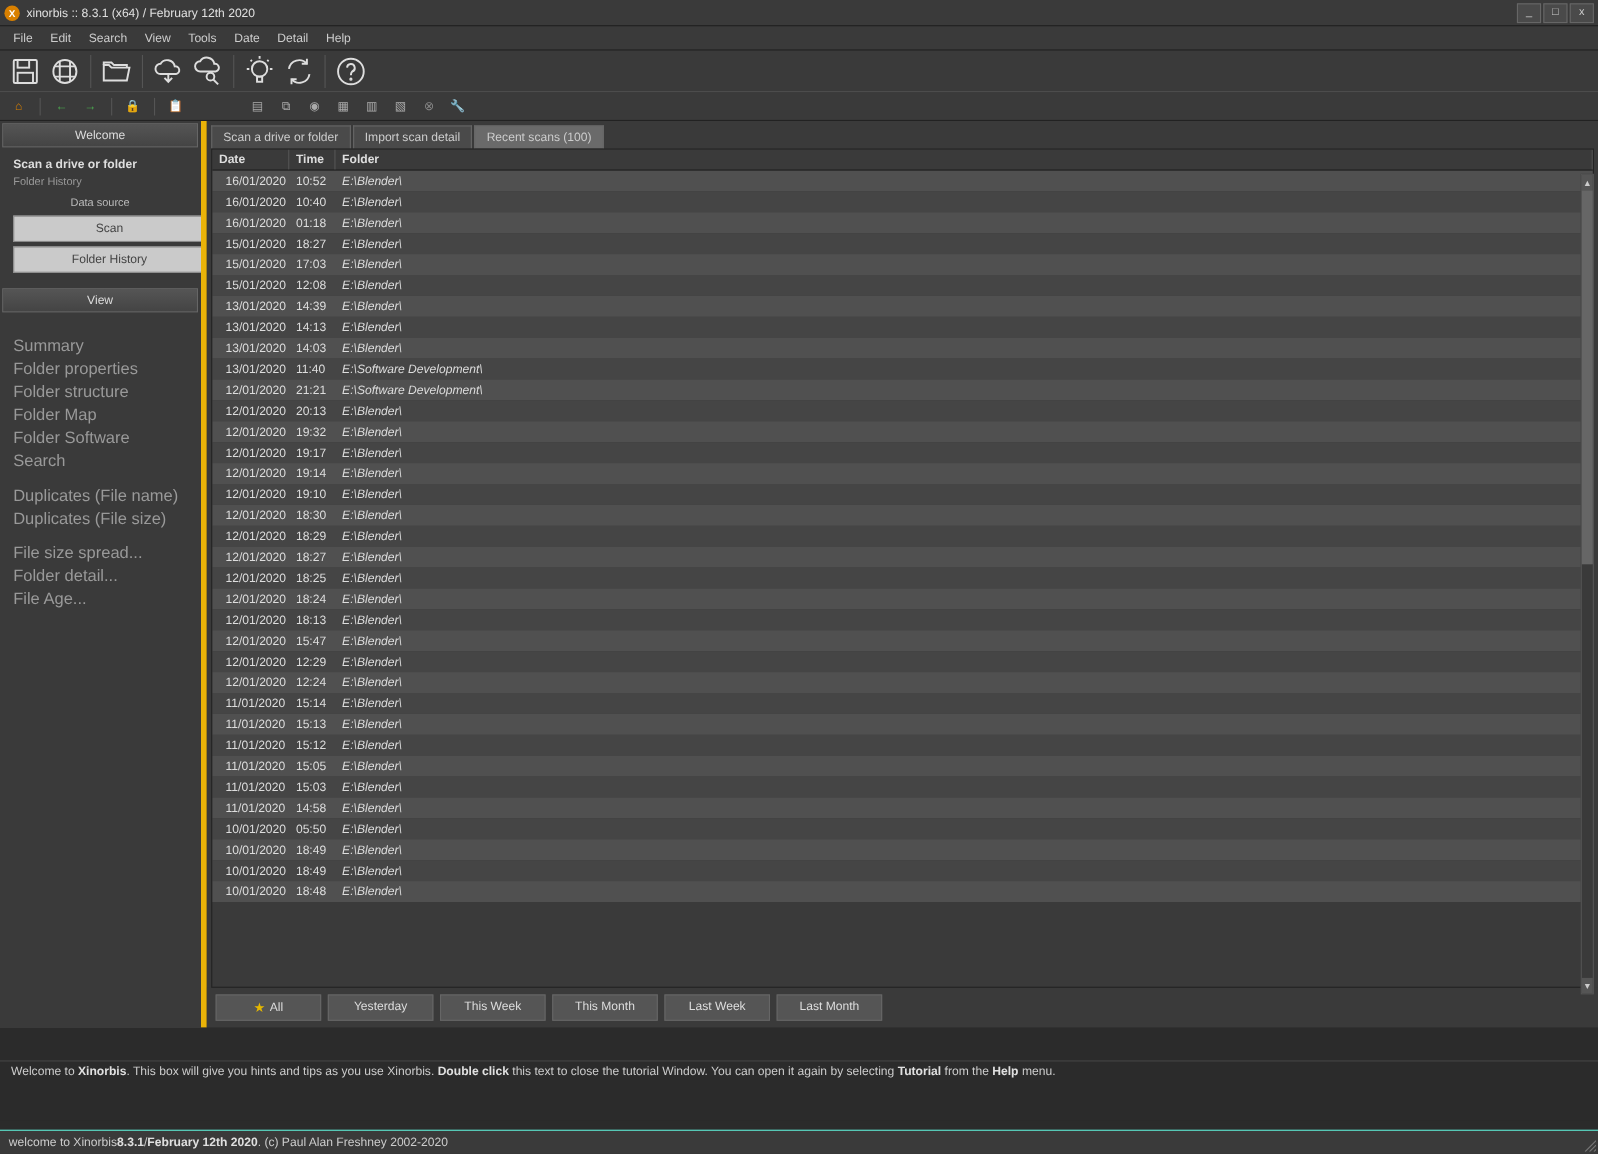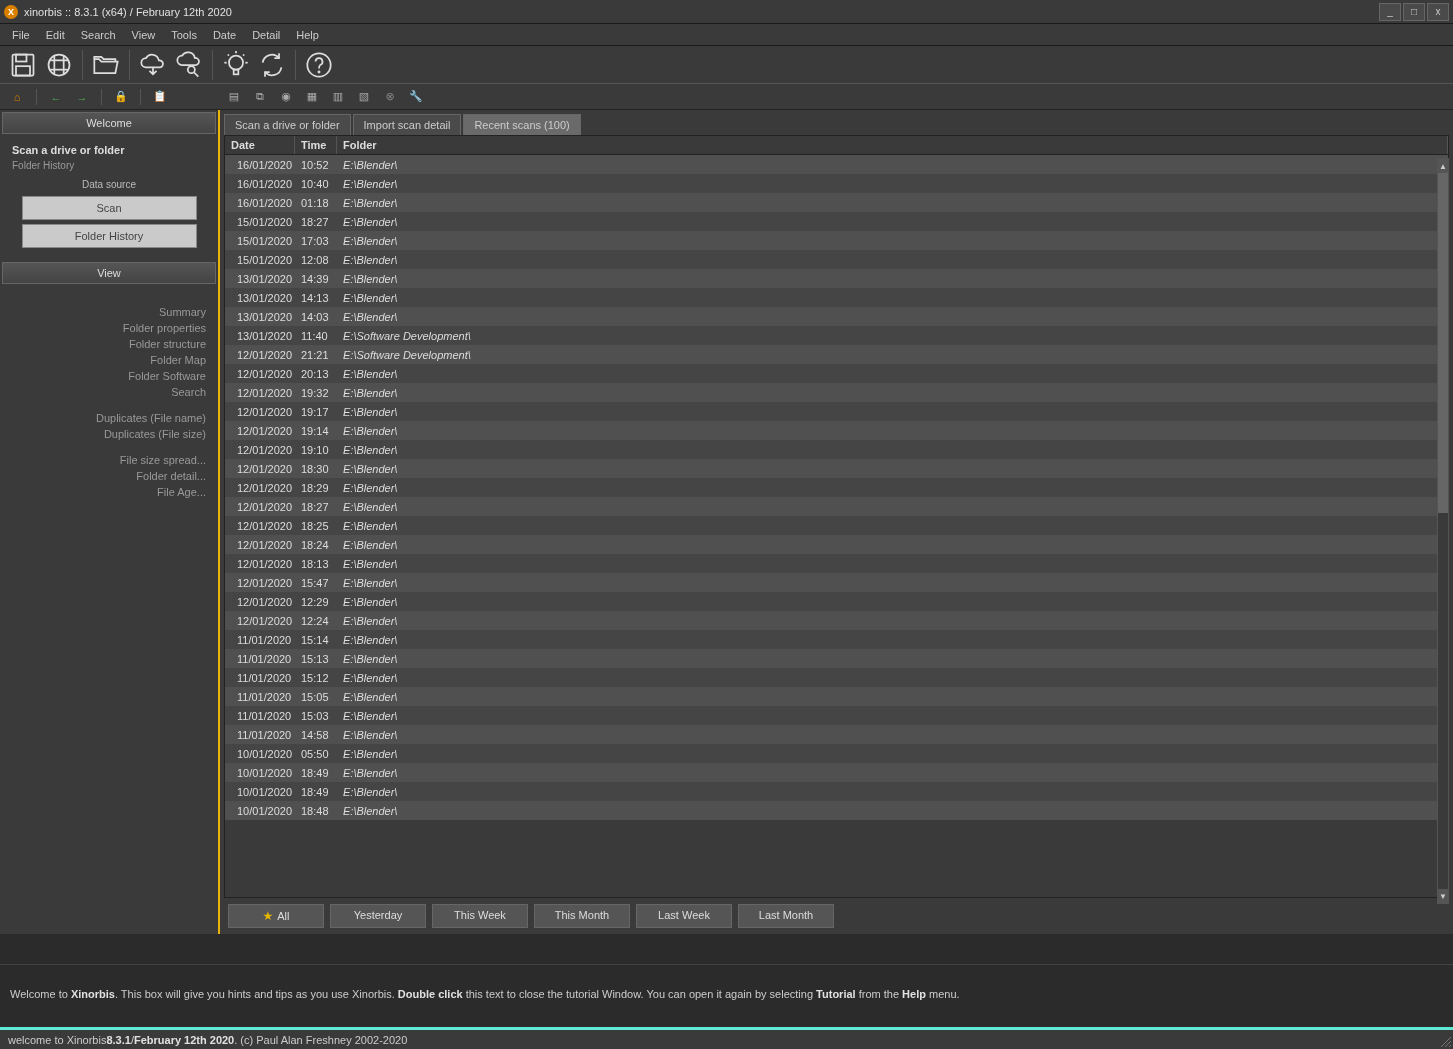--- a/index.html
+++ b/index.html
@@ -18,28 +18,28 @@
 .tb-icon { width: 34px; height: 34px; display: flex; align-items: center; justify-content: center; cursor: pointer; color: #ddd; }
 .tb-icon svg { stroke: #ddd; fill: none; stroke-width: 1.5; }
 .tb-sep { width: 1px; height: 30px; background: #555; margin: 0 4px; }
 
 .toolbar-small { height: 26px; background: #3a3a3a; display: flex; align-items: center; padding: 0 8px; gap: 8px; border-bottom: 1px solid #222; }
 .tbs-icon { width: 18px; height: 18px; display: flex; align-items: center; justify-content: center; cursor: pointer; }
 .tbs-sep { width: 1px; height: 16px; background: #555; margin: 0 2px; }
 
 .content { display: flex; position: absolute; top: 110px; left: 0; right: 0; bottom: 115px; }
 
-.sidebar { width: 220px; background: #3a3a3a; border-right: 2px solid #eab308; overflow-y: auto; }
+.sidebar { width: 188px; background: #3a3a3a; border-right: 6px solid #eab308; overflow-y: auto; }
 .side-header { background: linear-gradient(#555,#444); padding: 4px; text-align: center; border: 1px solid #666; font-size: 11px; color: #ddd; margin: 2px; }
 .side-section { padding: 8px 12px; }
 .side-title { font-weight: bold; color: #ddd; margin-bottom: 4px; font-size: 11px; }
 .side-sub { color: #999; font-size: 10px; margin-bottom: 8px; }
 .side-label { text-align: center; color: #bbb; margin: 6px 0; font-size: 10px; }
 .side-btn { display: block; width: 175px; margin: 4px auto; padding: 5px; background: #cacaca; color: #444; text-align: center; border: 1px solid #888; cursor: pointer; font-size: 11px; }
-.side-link { padding: 2px 0; color: #999; cursor: pointer; font-size: 11px; text-align: right; }
+.side-link { padding: 2px 0; color: #999; cursor: pointer; font-size: 15px; }
 .side-group { margin-top: 10px; }
 
 .main { flex: 1; background: #3a3a3a; display: flex; flex-direction: column; overflow: hidden; }
 .tabs { display: flex; padding: 4px 4px 0 4px; gap: 2px; }
 .tab { padding: 4px 10px; background: #4a4a4a; border: 1px solid #666; border-bottom: none; cursor: pointer; font-size: 11px; color: #ccc; }
 .tab.active { background: #6a6a6a; }
 
 .table-wrap { flex: 1; overflow-y: auto; position: relative; border: 1px solid #222; margin: 0 4px; }
 .table-header { display: flex; background: #3a3a3a; border-bottom: 1px solid #222; position: sticky; top: 0; }
 .th { padding: 3px 6px; font-weight: bold; color: #ddd; border-right: 1px solid #555; }
@@ -56,24 +56,24 @@
 
 .scroll-track { position: absolute; right: 4px; top: 158px; width: 12px; bottom: 145px; background: #3a3a3a; border: 1px solid #555; }
 .scroll-btn { width: 100%; height: 14px; background: #555; display:flex; align-items:center; justify-content:center; font-size:8px; cursor:pointer; }
 .scroll-thumb { position: absolute; top: 14px; width: 100%; height: 340px; background: #666; }
 
 .filter-bar { display: flex; padding: 6px 8px; gap: 6px; background: #3a3a3a; }
 .filter-btn { width: 96px; padding: 4px; background: #555; border: 1px solid #666; text-align: center; cursor: pointer; color: #ddd; font-size: 11px; }
 .filter-btn.star { display:flex; align-items:center; justify-content:center; gap:4px; }
 .star-icon { color: #e6b800; font-size: 12px; }
 
-.tutorial { position: absolute; bottom: 30px; left: 0; right: 0; background: #2b2b2b; padding: 20px 10px; color: #ccc; font-size: 11px; line-height: 18px; border-top: 1px solid #444; height: 55px; }
+.tutorial { position: absolute; bottom: 30px; left: 0; right: 0; background: #2b2b2b; padding: 0 10px; color: #ccc; font-size: 11px; line-height: 18px; border-top: 1px solid #444; height: 55px; }
 .tutorial b { color: #e0e0e0; }
 
-.statusbar { position: absolute; bottom: 0; left: 0; right: 0; height: 22px; background: #3a3a3a; display: flex; align-items: center; padding: 0 8px; border-top: 3px solid #5eead4; font-size: 11px; color: #ccc; }
+.statusbar { position: absolute; bottom: 0; left: 0; right: 0; height: 22px; background: #3a3a3a; display: flex; align-items: center; padding: 0 8px; border-top: 1px solid #5eead4; font-size: 11px; color: #ccc; }
 .statusbar b { color: #e0e0e0; }
 .resize-grip { position:absolute; right:2px; bottom:2px; width:12px; height:12px; }
 </style>
 </head>
 <body>
 
 <div class="titlebar">
   <div class="titlebar-icon">X</div>
   <div class="titlebar-text">xinorbis :: 8.3.1 (x64) / February 12th 2020</div>
   <div class="window-controls">

